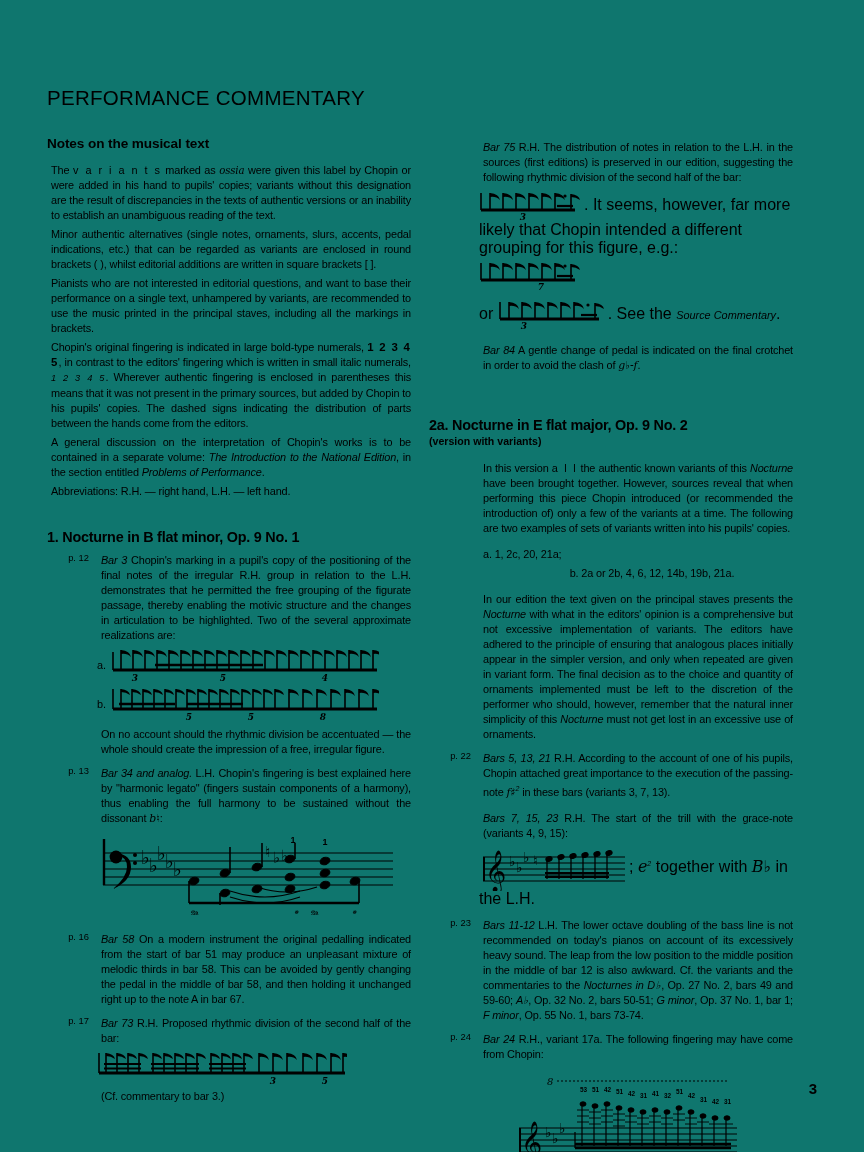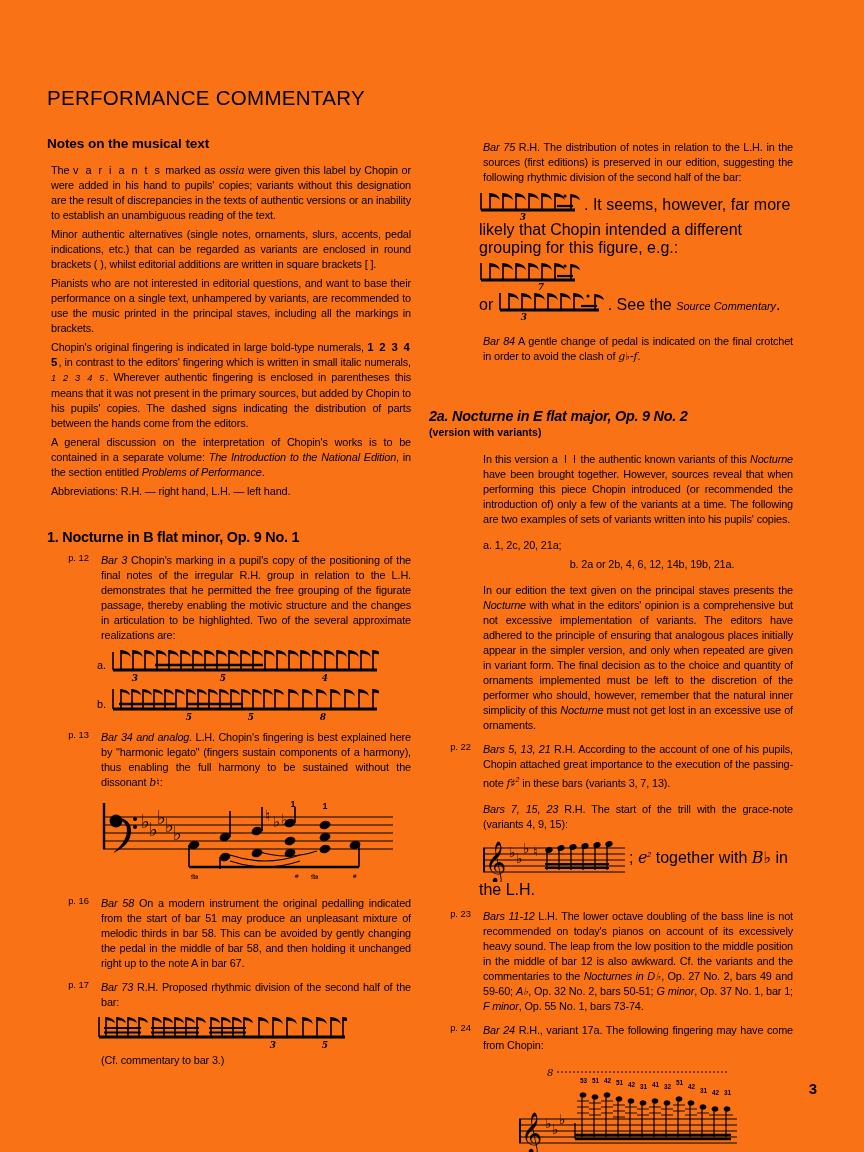--- a/index.html
+++ b/index.html
@@ -8,21 +8,21 @@
     background: #ffffff;
   }
   body {
     font-family: "Liberation Sans", sans-serif;
     color: #000000;
   }
   .page {
     position: relative;
     width: 864px;
     height: 1152px;
-    background: #f97316;
+    background: #0f766e;
     overflow: hidden;
     box-sizing: border-box;
   }
   .page-title {
     position: absolute;
     left: 47px;
     top: 86px;
     font-size: 20.5px;
     font-weight: normal;
     letter-spacing: 0.3px;
@@ -285,20 +285,21 @@
               </g>
               <g font-family="DejaVu Serif, serif" font-style="italic" font-weight="bold" font-size="9" fill="#000" text-anchor="middle">
                 <text x="78" y="33">5</text>
                 <text x="140" y="33">5</text>
                 <text x="212" y="33">8</text>
               </g>
             </svg>
           </div>
         </div>
 
+        <p class="body" style="margin-top:6px;">On no account should the rhythmic division be accentuated — the whole should create the impression of a free, irregular figure.</p>
       </div>
 
       <div class="entry">
         <div class="pmark">p. 13</div>
         <p class="body"><i>Bar 34 and analog.</i><span> L.H. Chopin's fingering is best explained here by "harmonic legato" (fingers sustain components of a harmony), thus enabling the full harmony to be sustained without the dissonant </span><i class="flatglyph">b♮</i><span>:</span></p>
 
         <div class="music">
           <svg width="300" height="92" viewBox="0 0 300 92">
 
             <g stroke="#000" stroke-width="1">
@@ -510,21 +511,21 @@
                 <path d="M76 2 q9 1 10 7 q-4 -4 -10 -3 z"></path>
               <path d="M92 3 q8 1 9 6 q-4 -3 -9 -3 z"></path>
               <circle cx="86" cy="5" r="1.6"></circle>
             </g>
             <g font-family="DejaVu Serif, serif" font-style="italic" font-weight="bold" font-size="9" fill="#000" text-anchor="middle">
               <text x="62" y="29">7</text>
             </g>
           </svg>
         </div>
 
-        <div style="margin-top:0;">
+        <div style="margin-top:9px;">
           <span class="body" style="display:inline;">or </span><svg class="inline-music" width="110" height="30" viewBox="0 0 110 30">
             <g stroke="#000" stroke-width="1.6" fill="none">
               <line x1="2" y1="2" x2="2" y2="19"></line>
               <line x1="11" y1="2" x2="11" y2="19"></line>
                 <line x1="24" y1="2" x2="24" y2="19"></line>
                 <line x1="37" y1="2" x2="37" y2="19"></line>
               <line x1="50" y1="2" x2="50" y2="19"></line>
                 <line x1="63" y1="2" x2="63" y2="19"></line>
                 <line x1="76" y1="2" x2="76" y2="19"></line>
               <line x1="97" y1="3" x2="97" y2="19"></line>
@@ -545,21 +546,21 @@
               <text x="26" y="29">3</text>
             </g>
           </svg><span class="body" style="display:inline;">. See the </span><i style="font-size:10.9px;">Source Commentary</i><span class="body" style="display:inline;">.</span>
         </div>
       </div>
 
       <div class="entry" style="margin-top:13px;">
         <p class="body"><i>Bar 84</i><span> A gentle change of pedal is indicated on the final crotchet in order to avoid the clash of </span><i class="flatglyph">g♭-f</i><span>.</span></p>
       </div>
 
-      <h2 class="work-head" style="margin-top:44px;font-style:italic;">2a. Nocturne in E flat major, Op. 9 No. 2</h2>
+      <h2 class="work-head" style="margin-top:44px;">2a. Nocturne in E flat major, Op. 9 No. 2</h2>
       <div class="work-sub">(version with variants)</div>
 
       <div class="entry" style="margin-top:0;">
         <p class="body"><span>In this version </span><span class="spaced">a l l</span><span> the authentic known variants of this </span><i>Nocturne</i><span> have been brought together. However, sources reveal that when performing this piece Chopin introduced (or recommended the introduction of) only a few of the variants at a time. The following are two examples of sets of variants written into his pupils' copies.</span></p>
 
         <p class="body" style="margin-top:11px; text-align:left;">a. 1, 2c, 20, 21a;</p>
         <p class="body" style="text-align:center;padding-left:28px;">b. 2a or 2b, 4, 6, 12, 14b, 19b, 21a.</p>
 
         <p class="body" style="margin-top:11px;"><span>In our edition the text given on the principal staves presents the </span><i>Nocturne</i><span> with what in the editors' opinion is a comprehensive but not excessive implementation of variants. The editors have adhered to the principle of ensuring that analogous places initially appear in the simpler version, and only when repeated are given in variant form. The final decision as to the choice and quantity of ornaments implemented must be left to the discretion of the performer who should, however, remember that the natural inner simplicity of this </span><i>Nocturne</i><span> must not get lost in an excessive use of ornaments.</span></p>
       </div>

